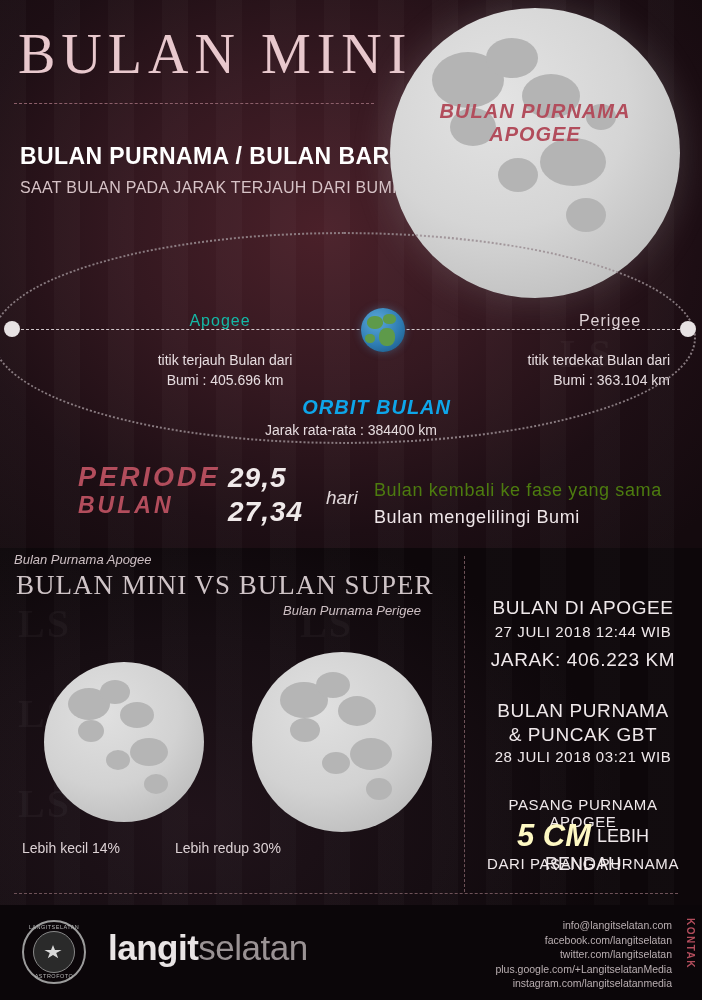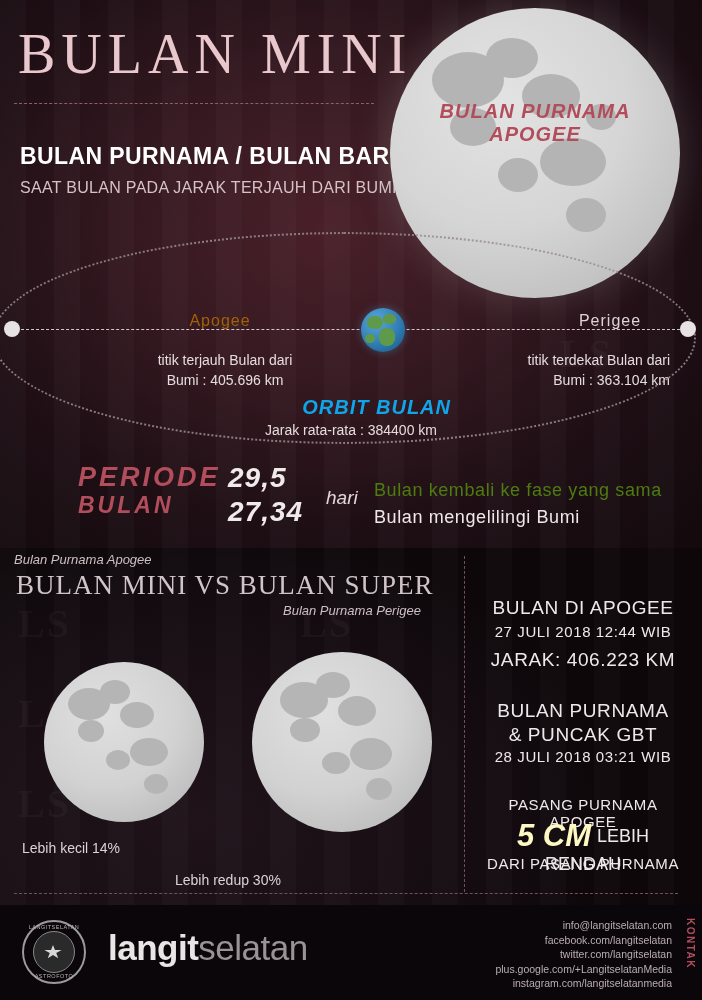--- a/index.html
+++ b/index.html
@@ -143,21 +143,21 @@
   .earth .land {
     position: absolute;
     background: #5e9a4a;
     border-radius: 45%;
   }
   .lbl-apogee {
     position: absolute;
     left: 150px; top: 312px;
     width: 140px;
     text-align: center;
-    color: #a16207;
+    color: #14b8a6;
     font-size: 16px;
     letter-spacing: 1px;
   }
   .lbl-perigee {
     position: absolute;
     left: 545px; top: 312px;
     width: 130px;
     text-align: center;
     color: #ded3d6;
     font-size: 16px;
@@ -302,21 +302,20 @@
     position: absolute;
     left: 22px; top: 840px;
     color: #ddd2d5;
     font-size: 14px;
   }
   .cap-right {
     position: absolute;
     left: 175px; top: 840px;
     color: #ddd2d5;
     font-size: 14px;
-    margin-top: 32px;
   }
   .vdash {
     position: absolute;
     left: 464px; top: 556px;
     height: 336px;
     border-left: 1px dashed #6e5258;
   }
   .hdash-bottom {
     position: absolute;
     left: 14px; top: 893px;

